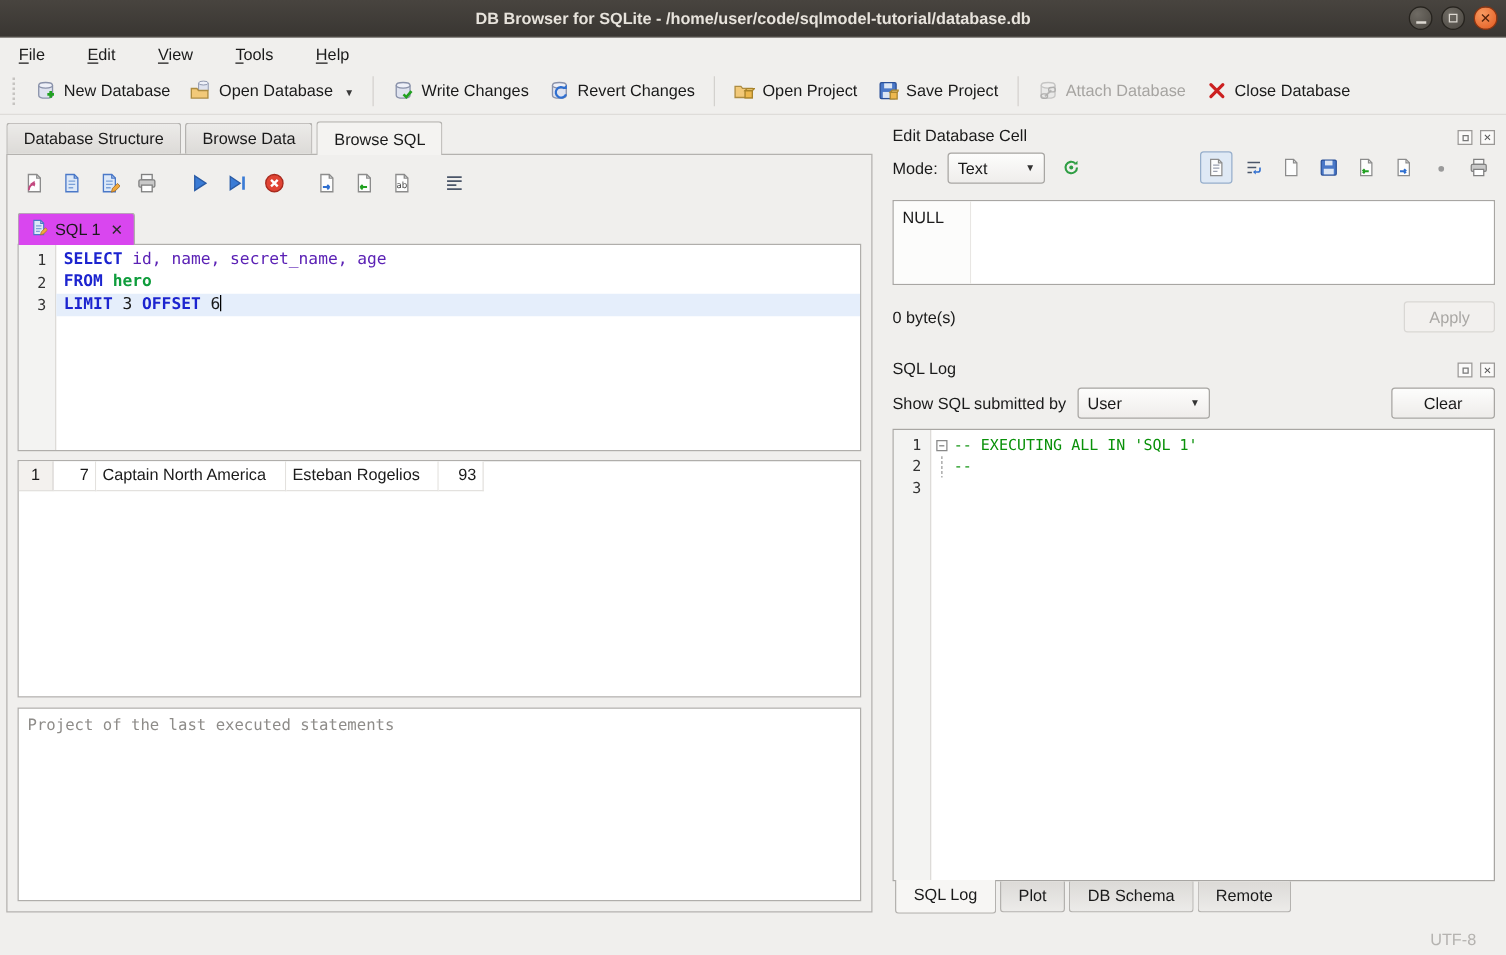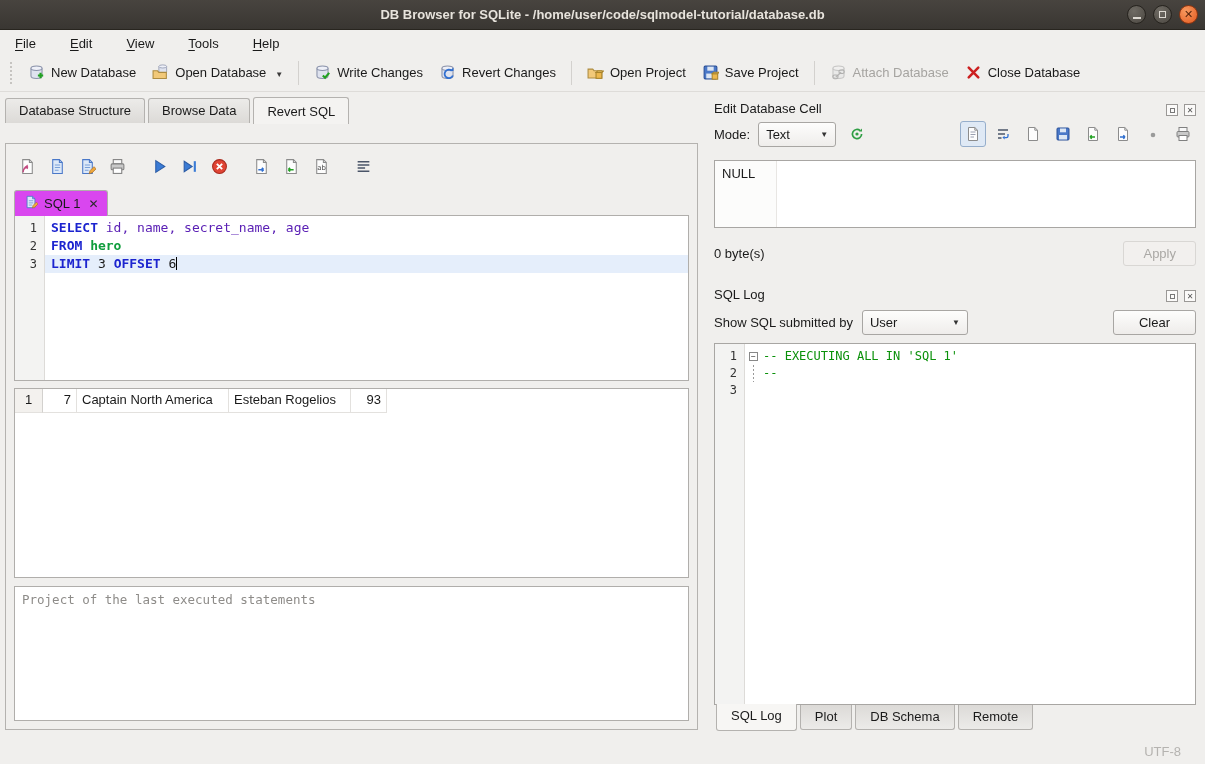--- a/index.html
+++ b/index.html
@@ -26,21 +26,21 @@
   .tb-handle{width:5px;height:22px;border-left:2px dotted #c6c4c1;margin:0 5px 0 2px;}
   .tb-btn{display:flex;align-items:center;gap:6px;padding:5px 8px;border-radius:3px;white-space:nowrap;}
   .tb-btn svg{width:17px;height:17px;display:block;}
   .tb-btn.disabled{color:#a6a4a1;}
   .tb-btn.disabled svg{filter:grayscale(1);opacity:.5;}
   .tb-sep{width:1px;height:24px;background:#d3d1ce;margin:0 7px;}
   .tb-chevron{font-size:8px;color:#3a3a3a;margin-left:3px;align-self:flex-end;padding-bottom:2px;}
 
   
   .content{flex:1;display:flex;min-height:0;}
-  .left-col{width:706px;display:flex;flex-direction:column;padding:4px 0 8px 5px;min-height:0;gap:20px;}
+  .left-col{width:706px;display:flex;flex-direction:column;padding:4px 0 8px 5px;min-height:0;}
   .right-col{flex:1;display:flex;flex-direction:column;padding:2px 9px 4px 8px;min-width:0;min-height:0;}
 
   
   .main-tabs{display:flex;align-items:flex-end;height:27px;flex:0 0 27px;position:relative;z-index:2;}
   .mtab{height:25px;padding:4px 13px;border:1px solid #b4b2af;border-bottom:none;border-radius:3px 3px 0 0;background:linear-gradient(#ecebe9,#dcdad7);margin-right:3px;white-space:nowrap;}
   .mtab.active{height:27px;background:#f4f3f1;margin-bottom:-1px;padding-top:6px;}
   .pane{flex:1;border:1px solid #b4b2af;background:#f0efed;margin-right:8px;padding:8px;display:flex;flex-direction:column;min-height:0;}
 
   
   .sql-toolbar{flex:0 0 28px;display:flex;align-items:center;gap:3px;}
@@ -252,21 +252,21 @@
         <span>Close Database</span>
       </div>
     </div>
 
   <div class="content">
 
     <div class="left-col">
       <div class="main-tabs" id="mainTabs">
           <div class="mtab">Database Structure</div>
           <div class="mtab">Browse Data</div>
-          <div class="mtab active">Revert SQL</div>
+          <div class="mtab active">Browse SQL</div>
         </div>
       <div class="pane">
         <div class="sql-toolbar" id="sqlToolbar">
             <div class="stb-btn">
               <span>
                 <svg viewBox="0 0 16 16" xmlns="http://www.w3.org/2000/svg">
                   <path d="M3.5 1.5h6.3l2.7 2.7v10.3H3.5z" fill="#fdfdfd" stroke="#8c8c8c"></path>
                   <path d="M9.8 1.5v2.7h2.7" fill="none" stroke="#8c8c8c"></path>
                   <path d="M3.8 13.4c.2-3.2 2.1-4.8 4.8-4.9" fill="none" stroke="#c2487f" stroke-width="1.4"></path>
                   <path d="M8.2 6.2l.2 4.4-3.6-2z" fill="#c2487f"></path>

